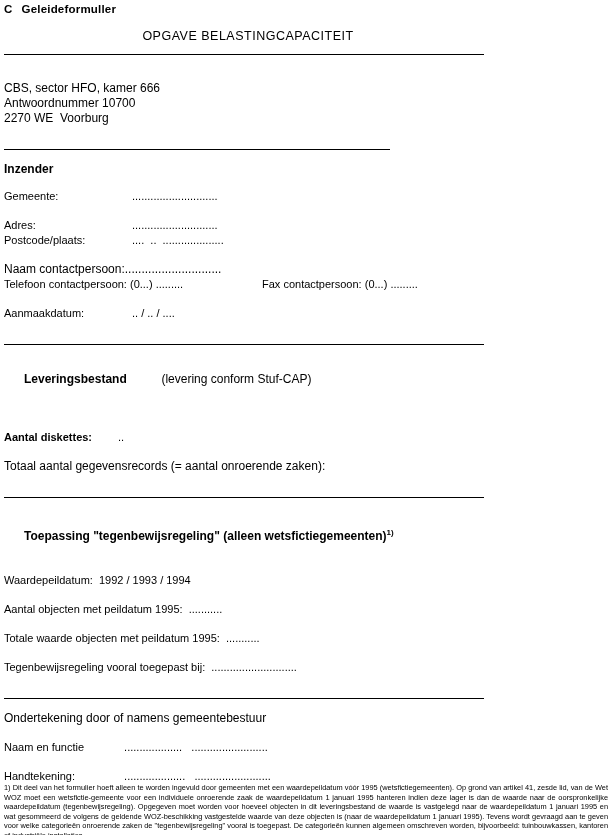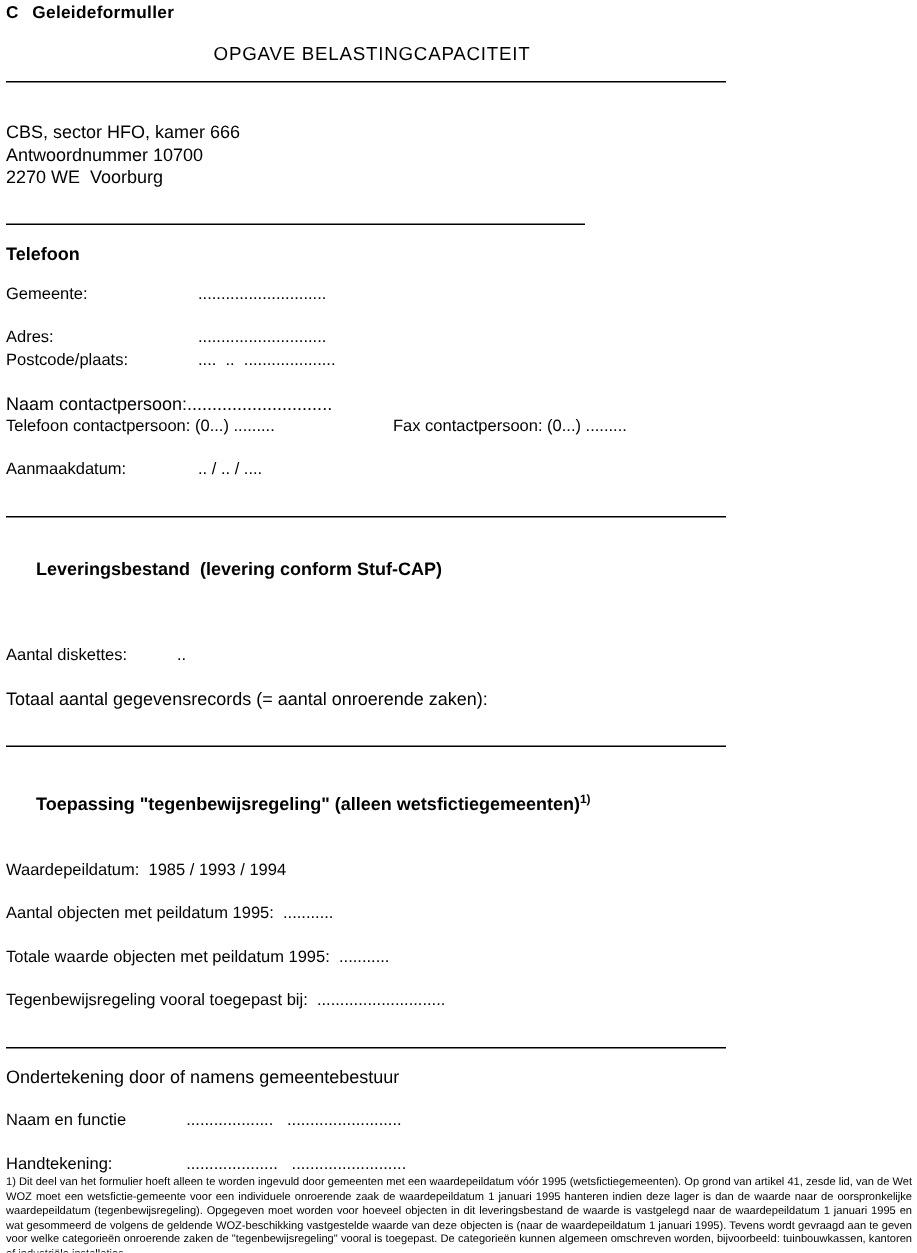--- a/index.html
+++ b/index.html
@@ -77,21 +77,22 @@
   .lbl { display: inline-block; }
   .dots { display: inline-block; }
   .col-a { width: 128px; }
   .sec-title {
     font-size: 12px;
     font-weight: bold;
     line-height: 15px;
     white-space: pre;
   }
   .sec-title .normal {
-    font-weight: bold;
+    font-weight: normal;
+    margin-left: 28px;
   }
   .sup {
     font-size: 8px;
     vertical-align: super;
   }
   .footnote {
     position: absolute;
     left: 4px;
     top: 783px;
     width: 604px;
@@ -126,21 +127,21 @@
     <div class="line">CBS, sector HFO, kamer 666</div>
     <div class="line">Antwoordnummer 10700</div>
     <div class="line">2270 WE  Voorburg</div>
 
     <div class="gap-12"></div>
     <div class="rule-wrap short">
         <hr class="rule">
       </div>
 
     <div class="gap-12"></div>
-    <div class="sec-title">Telefoon</div>
+    <div class="sec-title">Inzender</div>
 
     <div class="gap-12"></div>
     <div class="row">
       <span class="lbl col-a">Gemeente:</span>
       <span class="dots">............................</span>
     </div>
 
     <div class="gap-14"></div>
     <div class="row">
       <span class="lbl col-a">Adres:</span>
@@ -171,41 +172,41 @@
 
     <div class="gap-12"></div>
     <div class="sec-title">
       <span>Leveringsbestand</span><span class="normal">  (levering conform Stuf-CAP)</span>
     </div>
 
     <div class="gap-14"></div>
 
     <div class="gap-14"></div>
     <div class="row">
-      <span class="lbl" style="width:114px;">Aantal diskettes:</span>
+      <span class="lbl" style="width:114px;font-weight:bold;">Aantal diskettes:</span>
       <span class="dots">..</span>
     </div>
 
     <div class="gap-14"></div>
     <div class="line">Totaal aantal gegevensrecords (= aantal onroerende zaken):</div>
 
     <div class="gap-12"></div>
     <div class="rule-wrap">
         <hr class="rule">
       </div>
 
     <div class="gap-12"></div>
     <div class="sec-title">
       <span>Toepassing "tegenbewijsregeling"</span><span> (alleen wetsfictiegemeenten)</span><span class="sup">1)</span>
     </div>
 
     <div class="gap-14"></div>
     <div class="row">
       <span class="lbl">Waardepeildatum:</span>
-      <span class="dots">  1985 / 1993 / 1994</span>
+      <span class="dots">  1992 / 1993 / 1994</span>
     </div>
 
     <div class="gap-14"></div>
     <div class="row">
       <span class="lbl">Aantal objecten met peildatum 1995:</span>
       <span class="dots">  ...........</span>
     </div>
 
     <div class="gap-14"></div>
     <div class="row">

